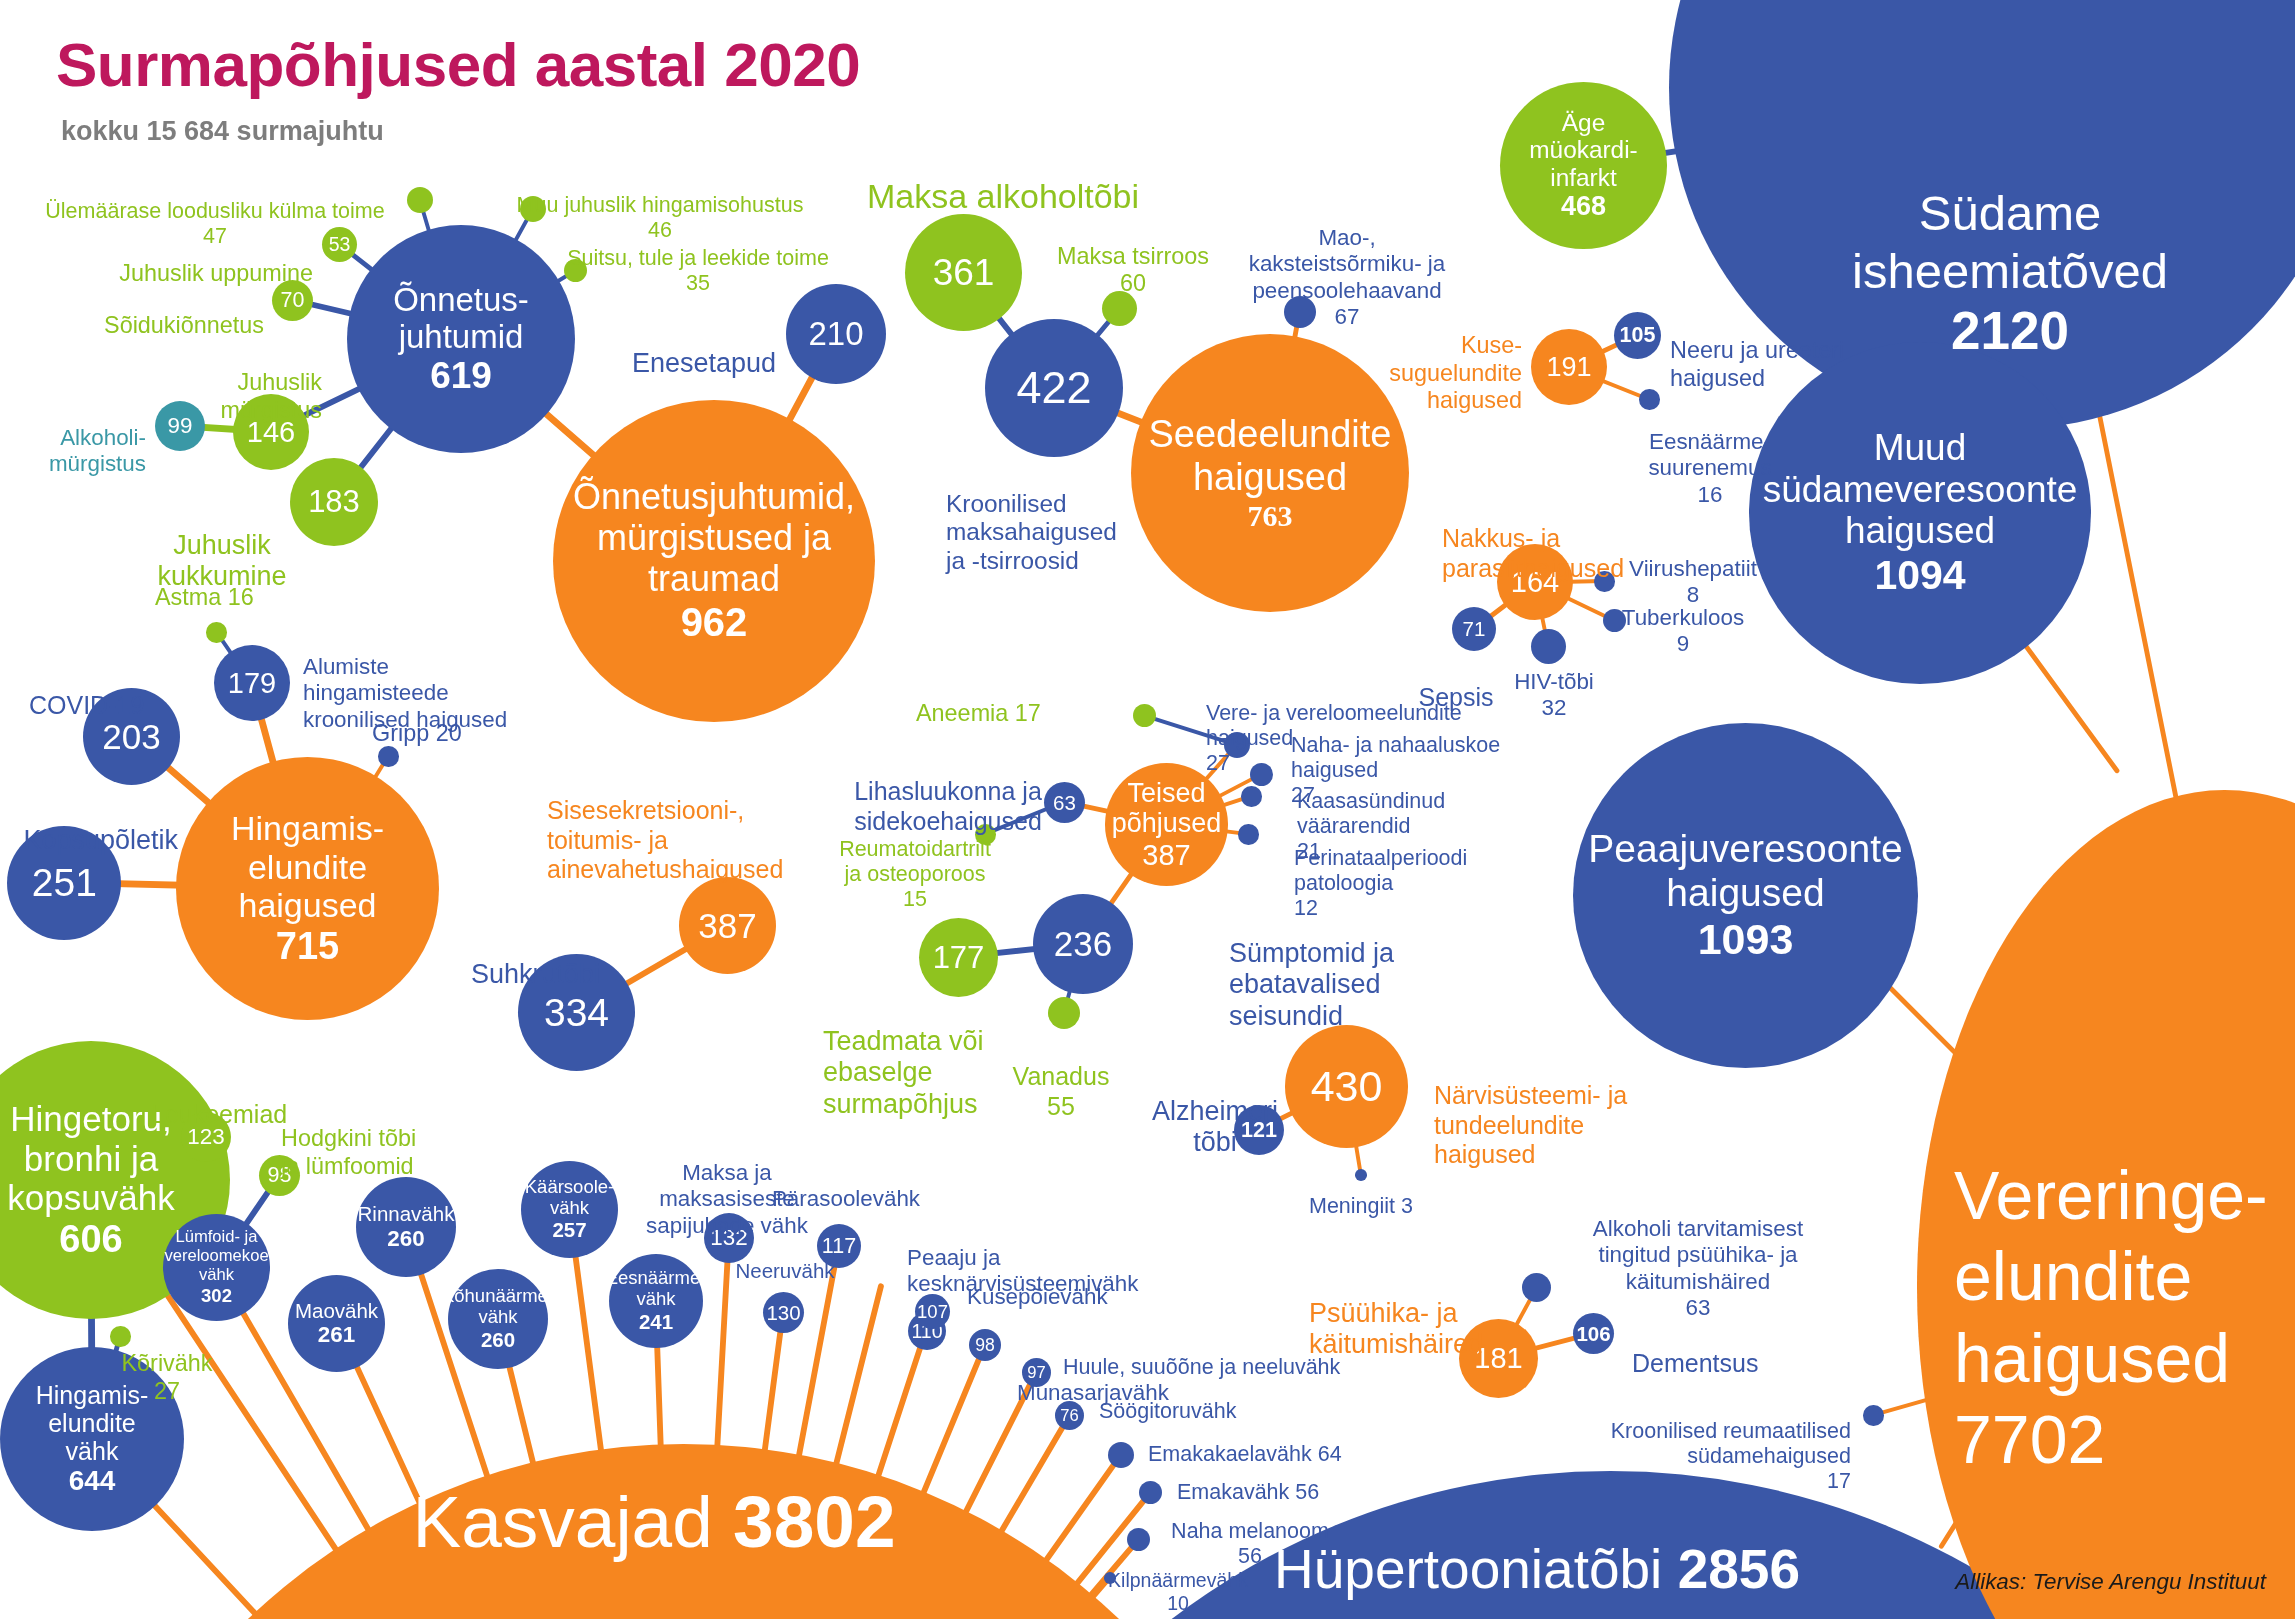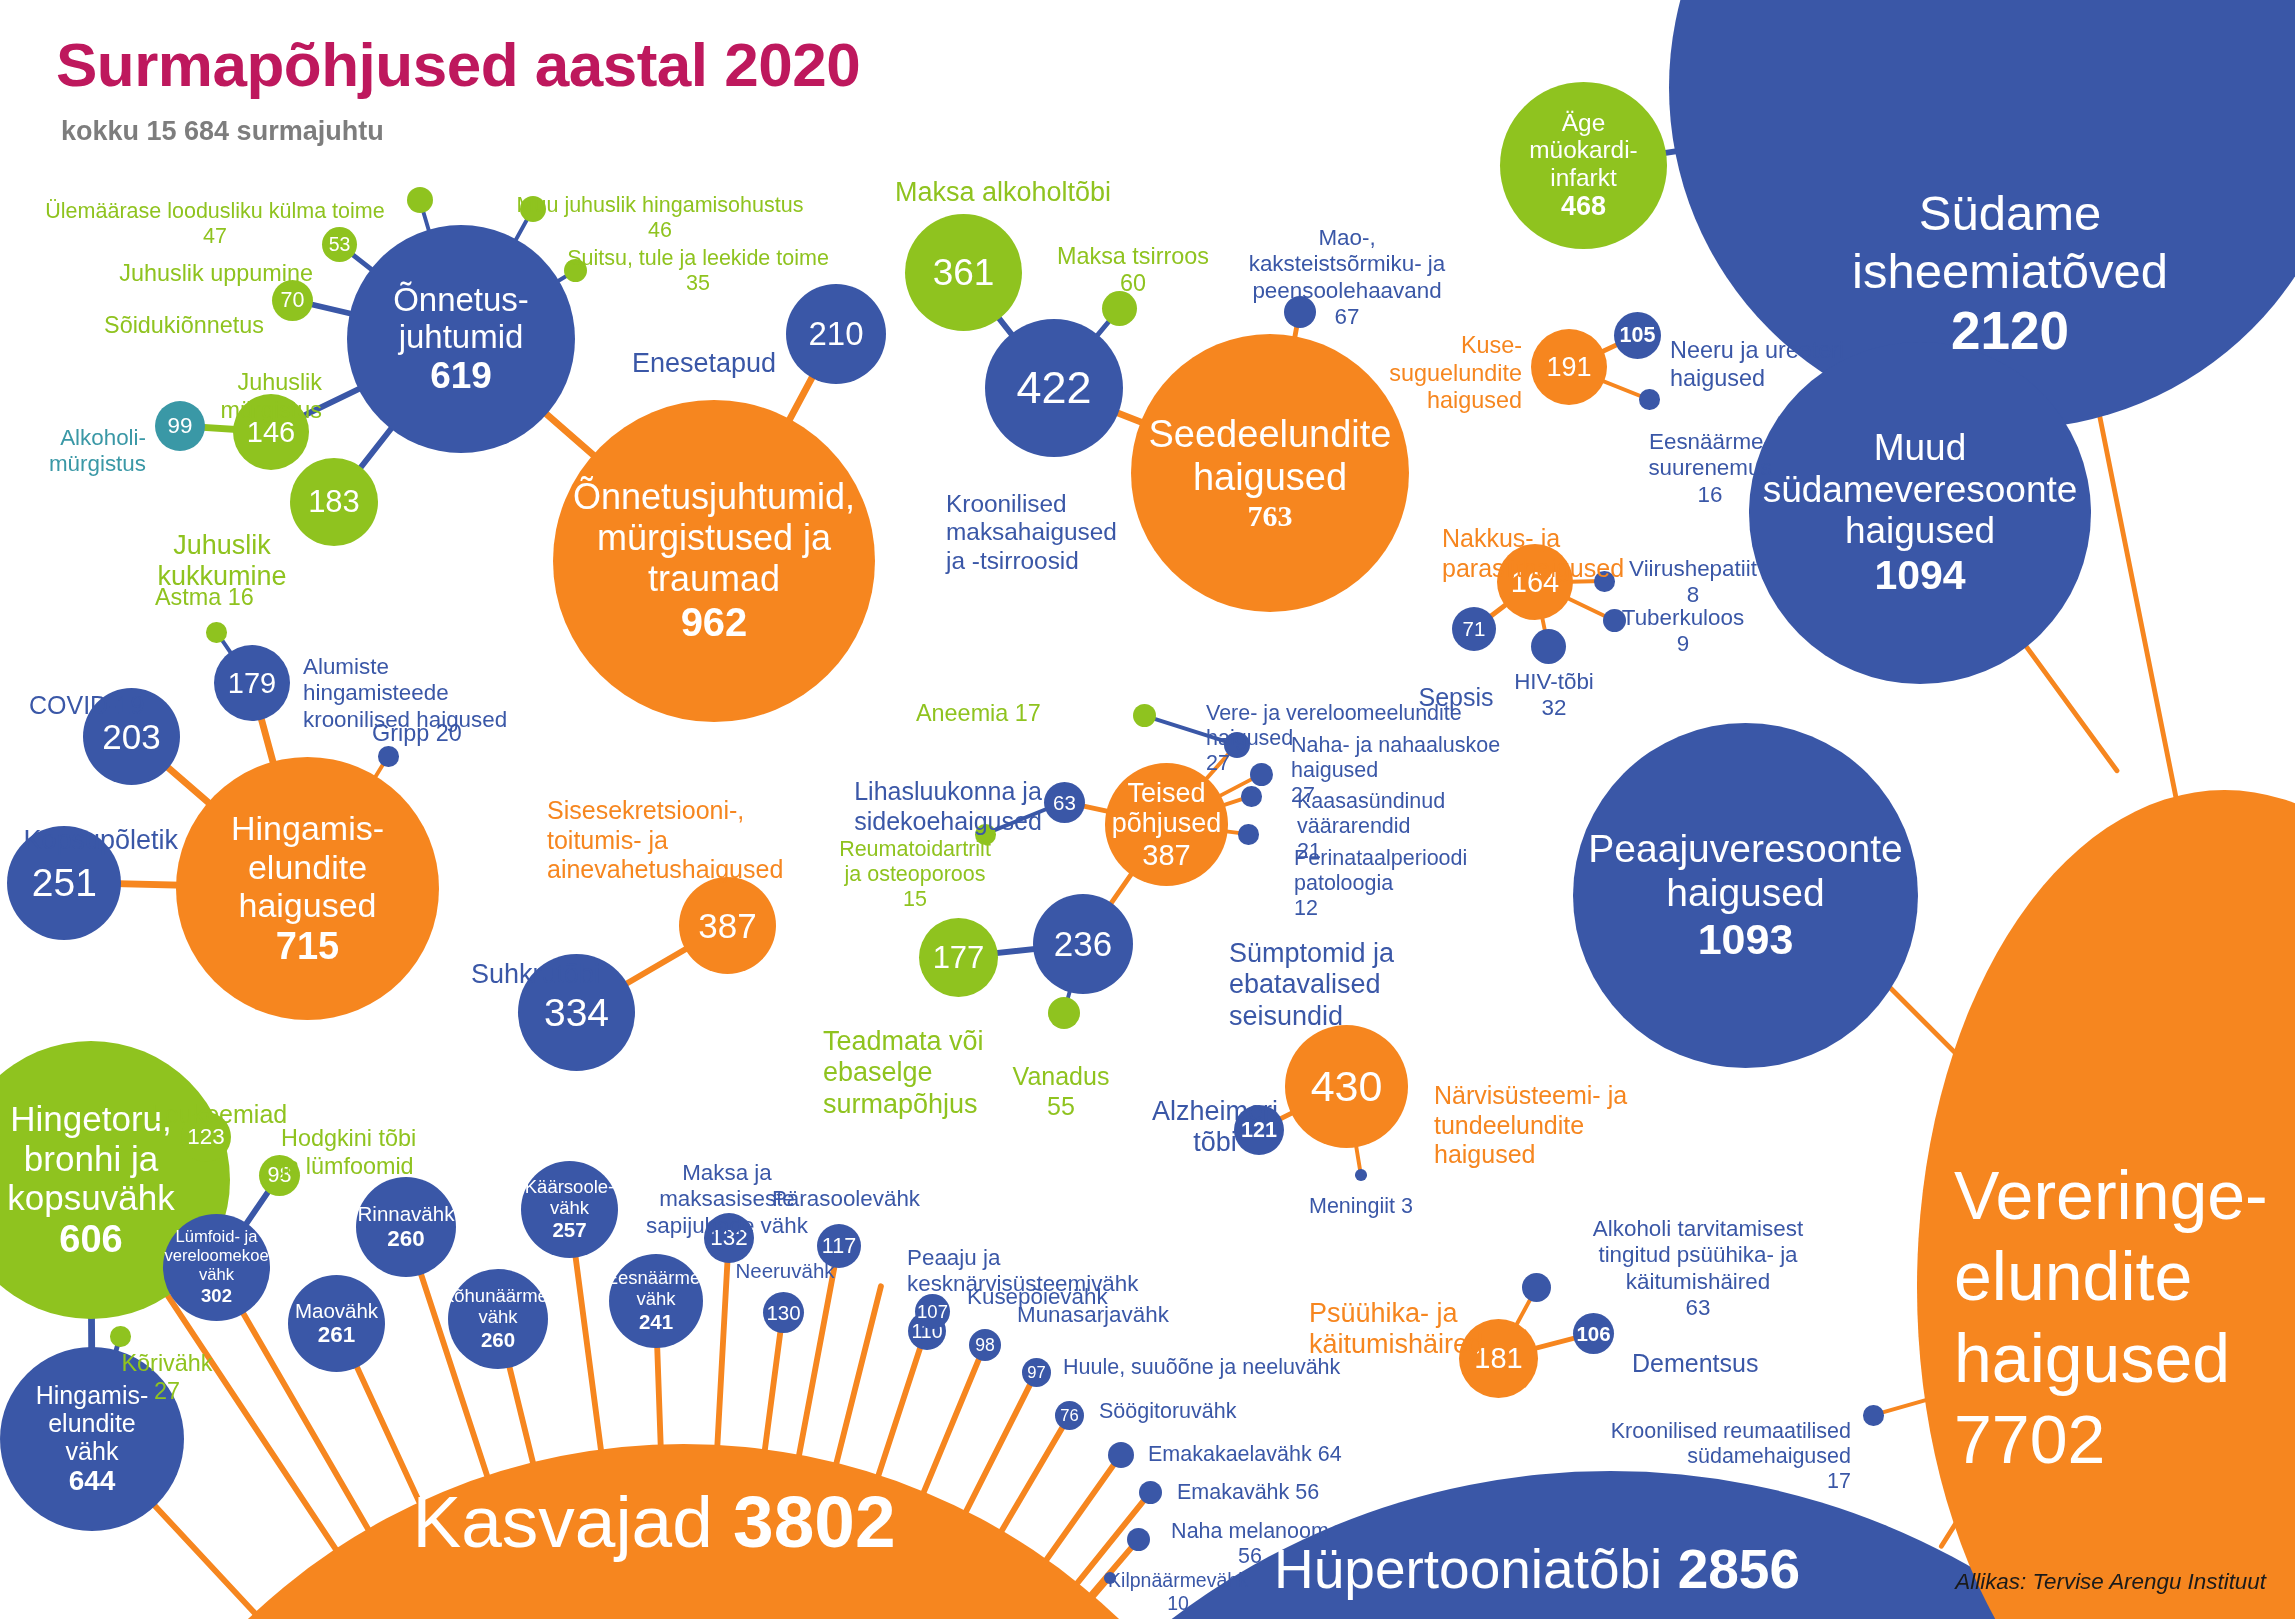--- a/index.html
+++ b/index.html
@@ -198,21 +198,21 @@
 <div class="b bg-orange" style="left:553px;top:400px;width:322px;height:322px;font-size:36px;">
   <span class="bl">Õnnetusjuhtumid,
 mürgistused ja
 traumad</span>
   <span class="bv" style="font-size:40px;">962</span>
 </div>
 
 <div class="b bg-green" style="left:905px;top:214px;width:117px;height:117px;font-size:37px;">
   <span class="bvn">361</span>
 </div>
-<div class="lbl cx c-green" style="left:1003px;top:177px;font-size:27px;white-space:nowrap;">
+<div class="lbl cx c-green" style="left:1003px;top:177px;font-size:34px;white-space:nowrap;">
   <span>Maksa alkoholtõbi</span>
 </div>
 <div class="b bg-green" style="left:1102px;top:291px;width:35px;height:35px;"></div>
 <div class="lbl cx c-green" style="left:1133px;top:243px;font-size:23.4px;white-space:nowrap;">
   <span>Maksa tsirroos</span>
   <span class="blk">60</span>
 </div>
 <div class="b bg-blue" style="left:985px;top:319px;width:138px;height:138px;font-size:45px;">
   <span class="bvn">422</span>
 </div>
@@ -557,21 +557,21 @@
 </div>
 <div class="b bg-blue" style="left:908px;top:1268px;width:38px;height:38px;font-size:19.5px;margin-top:44px;">
   <span class="bvn">110</span>
 </div>
 <div class="lbl c-blue" style="left:967px;top:1284px;font-size:22.4px;white-space:nowrap;">
   <span>Kusepõievähk</span>
 </div>
 <div class="b bg-blue" style="left:915px;top:1294px;width:35px;height:35px;font-size:18.5px;">
   <span class="bvn">107</span>
 </div>
-<div class="lbl c-blue" style="left:1017px;top:1302px;font-size:22.4px;white-space:nowrap;">
+<div class="lbl c-blue" style="left:1017px;top:1380px;font-size:22.4px;white-space:nowrap;">
   <span>Munasarjavähk</span>
 </div>
 <div class="b bg-blue" style="left:969px;top:1329px;width:32px;height:32px;font-size:17.6px;">
   <span class="bvn">98</span>
 </div>
 <div class="lbl c-blue" style="left:1063px;top:1355px;font-size:21.5px;white-space:nowrap;">
   <span>Huule, suuõõne ja neeluvähk</span>
 </div>
 <div class="b bg-blue" style="left:1022px;top:1358px;width:29px;height:29px;font-size:16.6px;">
   <span class="bvn">97</span>

